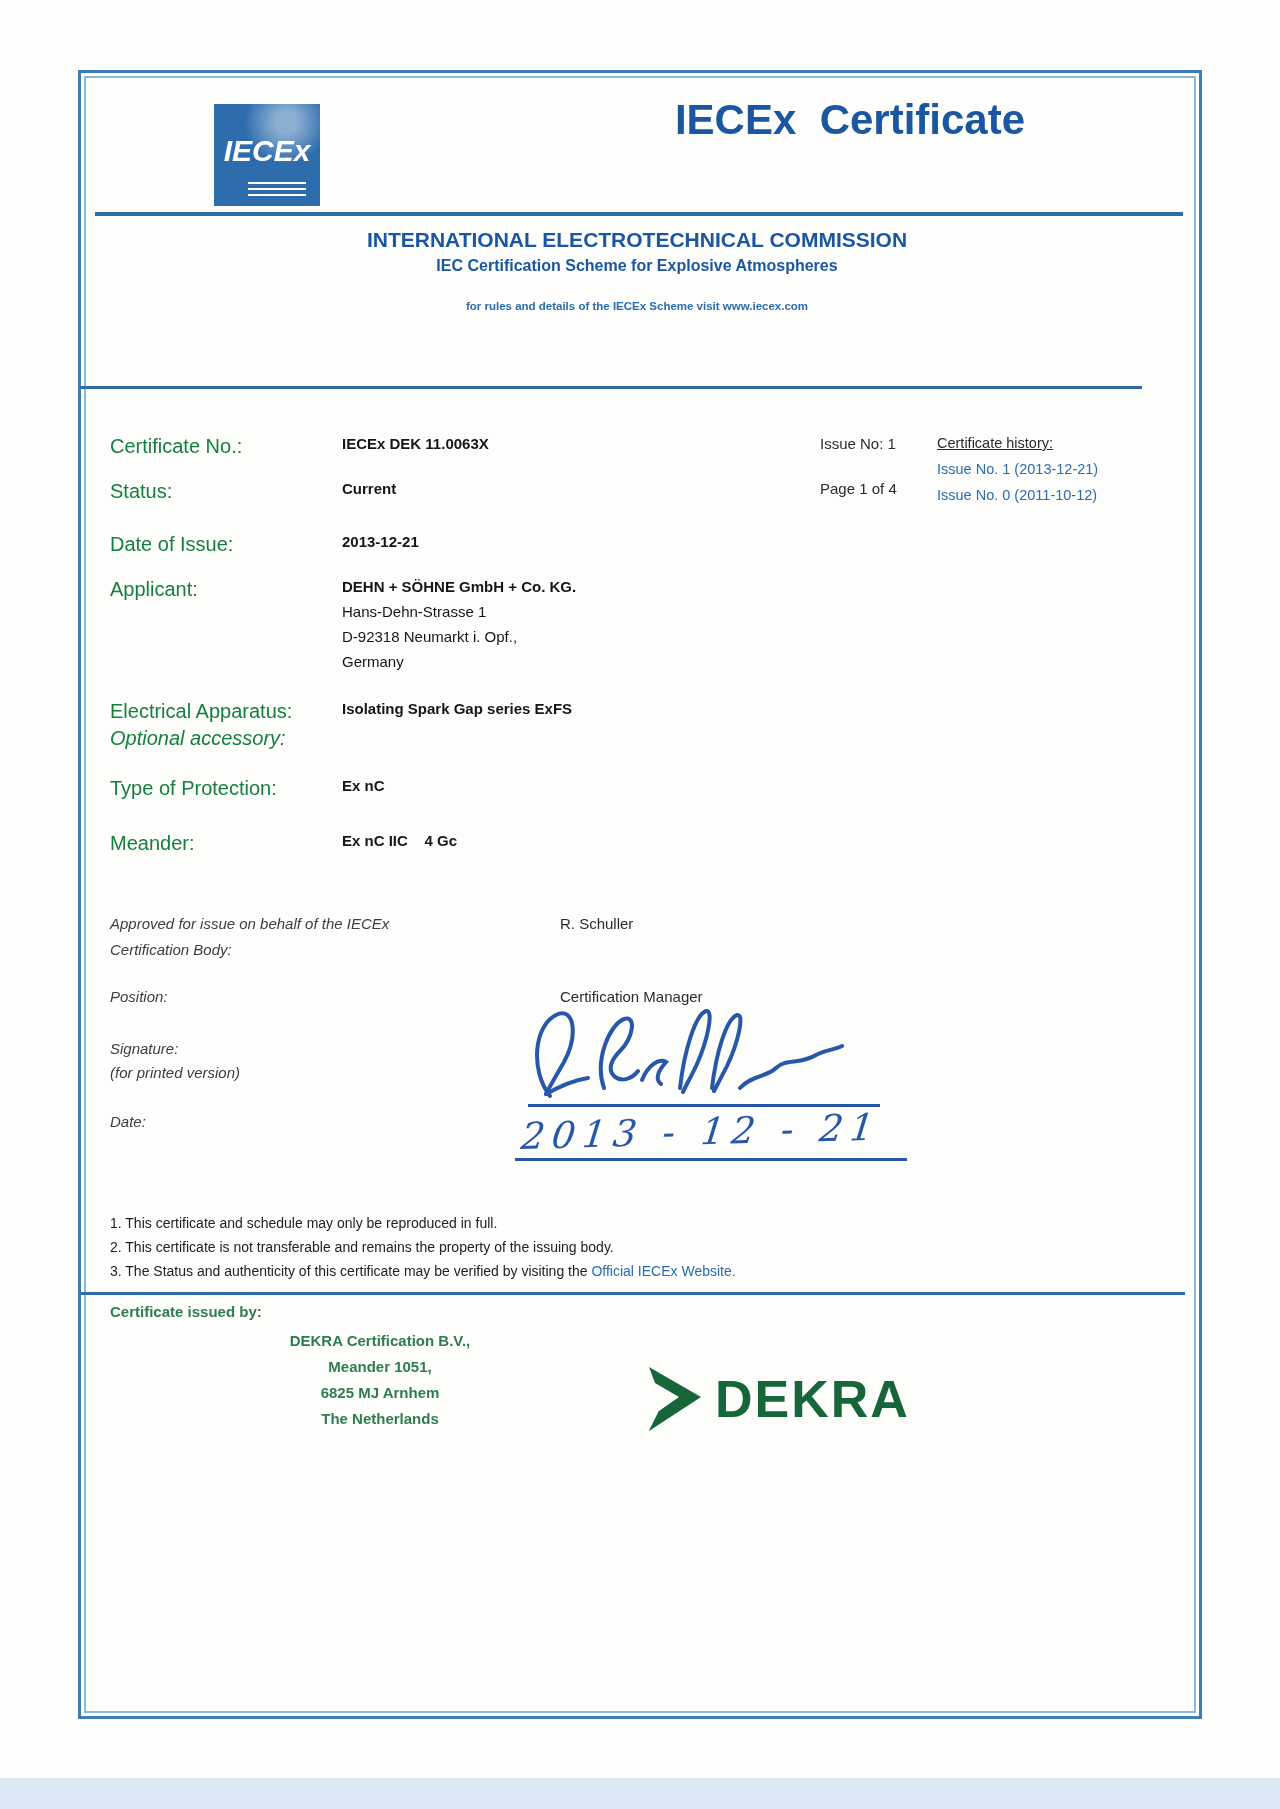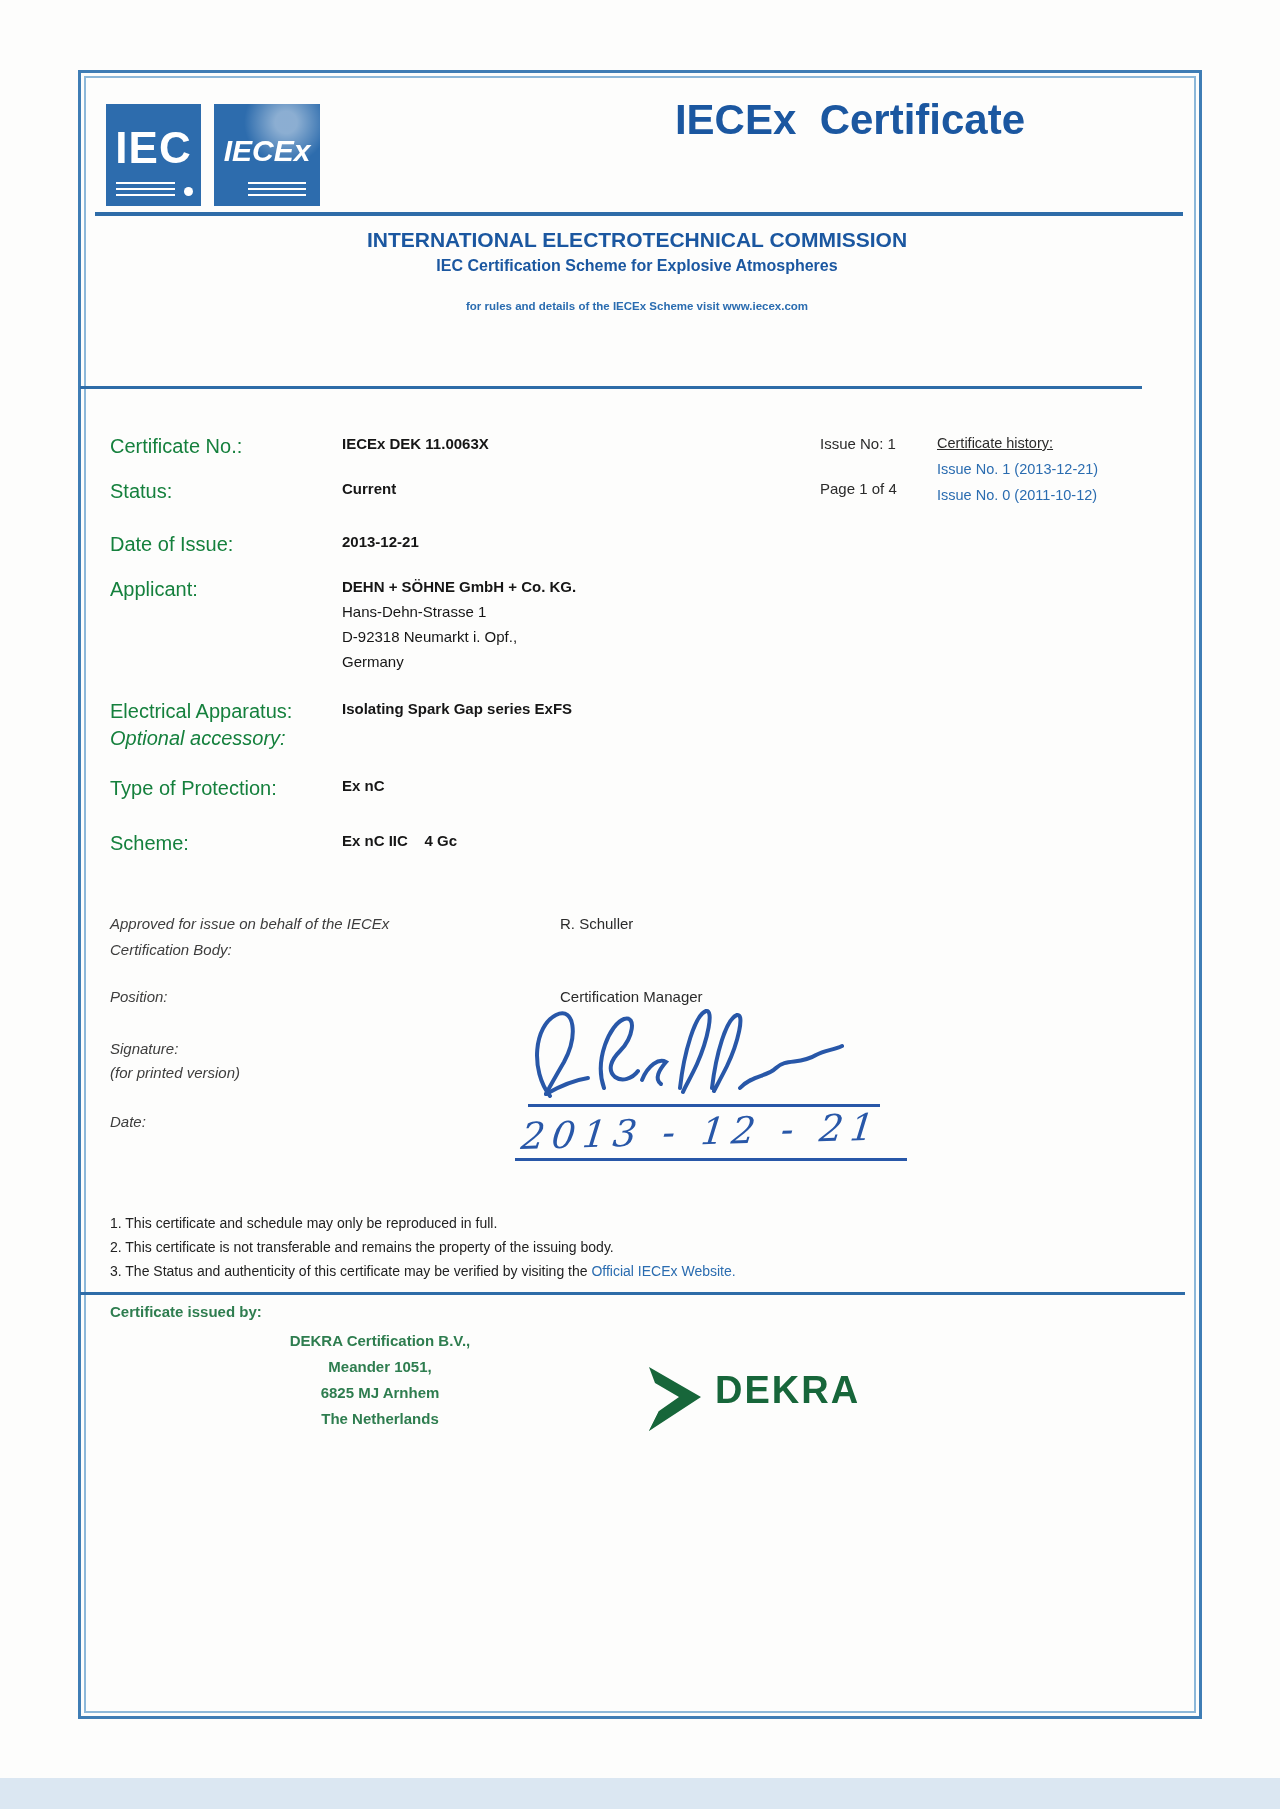--- a/index.html
+++ b/index.html
@@ -76,44 +76,35 @@
   
   .note { position:absolute; left:110px; font-size:14px; color:#222222; }
   .divider-3 { left:80px; top:1292px; width:1105px; height:3px; }
   
   .issued-by { position:absolute; left:110px; top:1303px; font-size:15px;
     color:#2e7d4f; font-weight:bold; }
   .issuer-block { position:absolute; left:230px; width:300px; text-align:center;
     color:#2e7d4f; font-weight:bold; font-size:15px; }
   .dekra-logo { position:absolute; left:645px; top:1365px; width:260px; height:72px; }
   .dekra-word { position:absolute; left:70px; top:4px;
-    font-size:38px; font-weight:bold; color:#17663a; letter-spacing:2px;
+    font-size:52px; font-weight:bold; color:#17663a; letter-spacing:2px;
     font-family:"Liberation Sans", sans-serif; }
   
   .bottom-strip { position:absolute; left:0; top:1778px; width:1280px; height:31px;
     background:#dbe7f2; }
 </style>
 </head>
 <body>
 
 <div class="page">
 
   <div class="frame">
     <div class="frame-inner"></div>
   </div>
 
-  <div class="logo iec-logo">
-    <div class="logo-text">IEC</div>
-    <div class="logo-lines" style="right:26px;">
-      <div></div>
-        <div></div>
-        <div></div>
-    </div>
-    <div class="iec-dot"></div>
-  </div>
 
   <div class="logo iecex-logo">
     <div class="logo-text">IECEx</div>
     <div class="logo-lines" style="left:34px;">
       <div></div>
         <div></div>
         <div></div>
     </div>
   </div>
 
@@ -145,21 +136,21 @@
   <div class="val" style="top:628px;">D-92318 Neumarkt i. Opf.,</div>
   <div class="val" style="top:653px;">Germany</div>
 
   <div class="lbl" style="top:700px;">Electrical Apparatus:</div>
   <div class="val bold" style="top:700px;">Isolating Spark Gap series ExFS</div>
   <div class="lbl italic" style="top:727px;">Optional accessory:</div>
 
   <div class="lbl" style="top:777px;">Type of Protection:</div>
   <div class="val bold" style="top:777px;">Ex nC</div>
 
-  <div class="lbl" style="top:832px;">Scheme:</div>
+  <div class="lbl" style="top:832px;">Meander:</div>
   <div class="val bold" style="top:832px;">Ex nC IIC    4 Gc</div>
 
   <div class="app-lbl" style="top:915px;">Approved for issue on behalf of the IECEx</div>
   <div class="app-lbl" style="top:941px;">Certification Body:</div>
   <div class="app-val" style="top:915px;">R. Schuller</div>
 
   <div class="app-lbl" style="top:988px;">Position:</div>
   <div class="app-val" style="top:988px;">Certification Manager</div>
 
   <div class="app-lbl" style="top:1040px;">Signature:</div>

